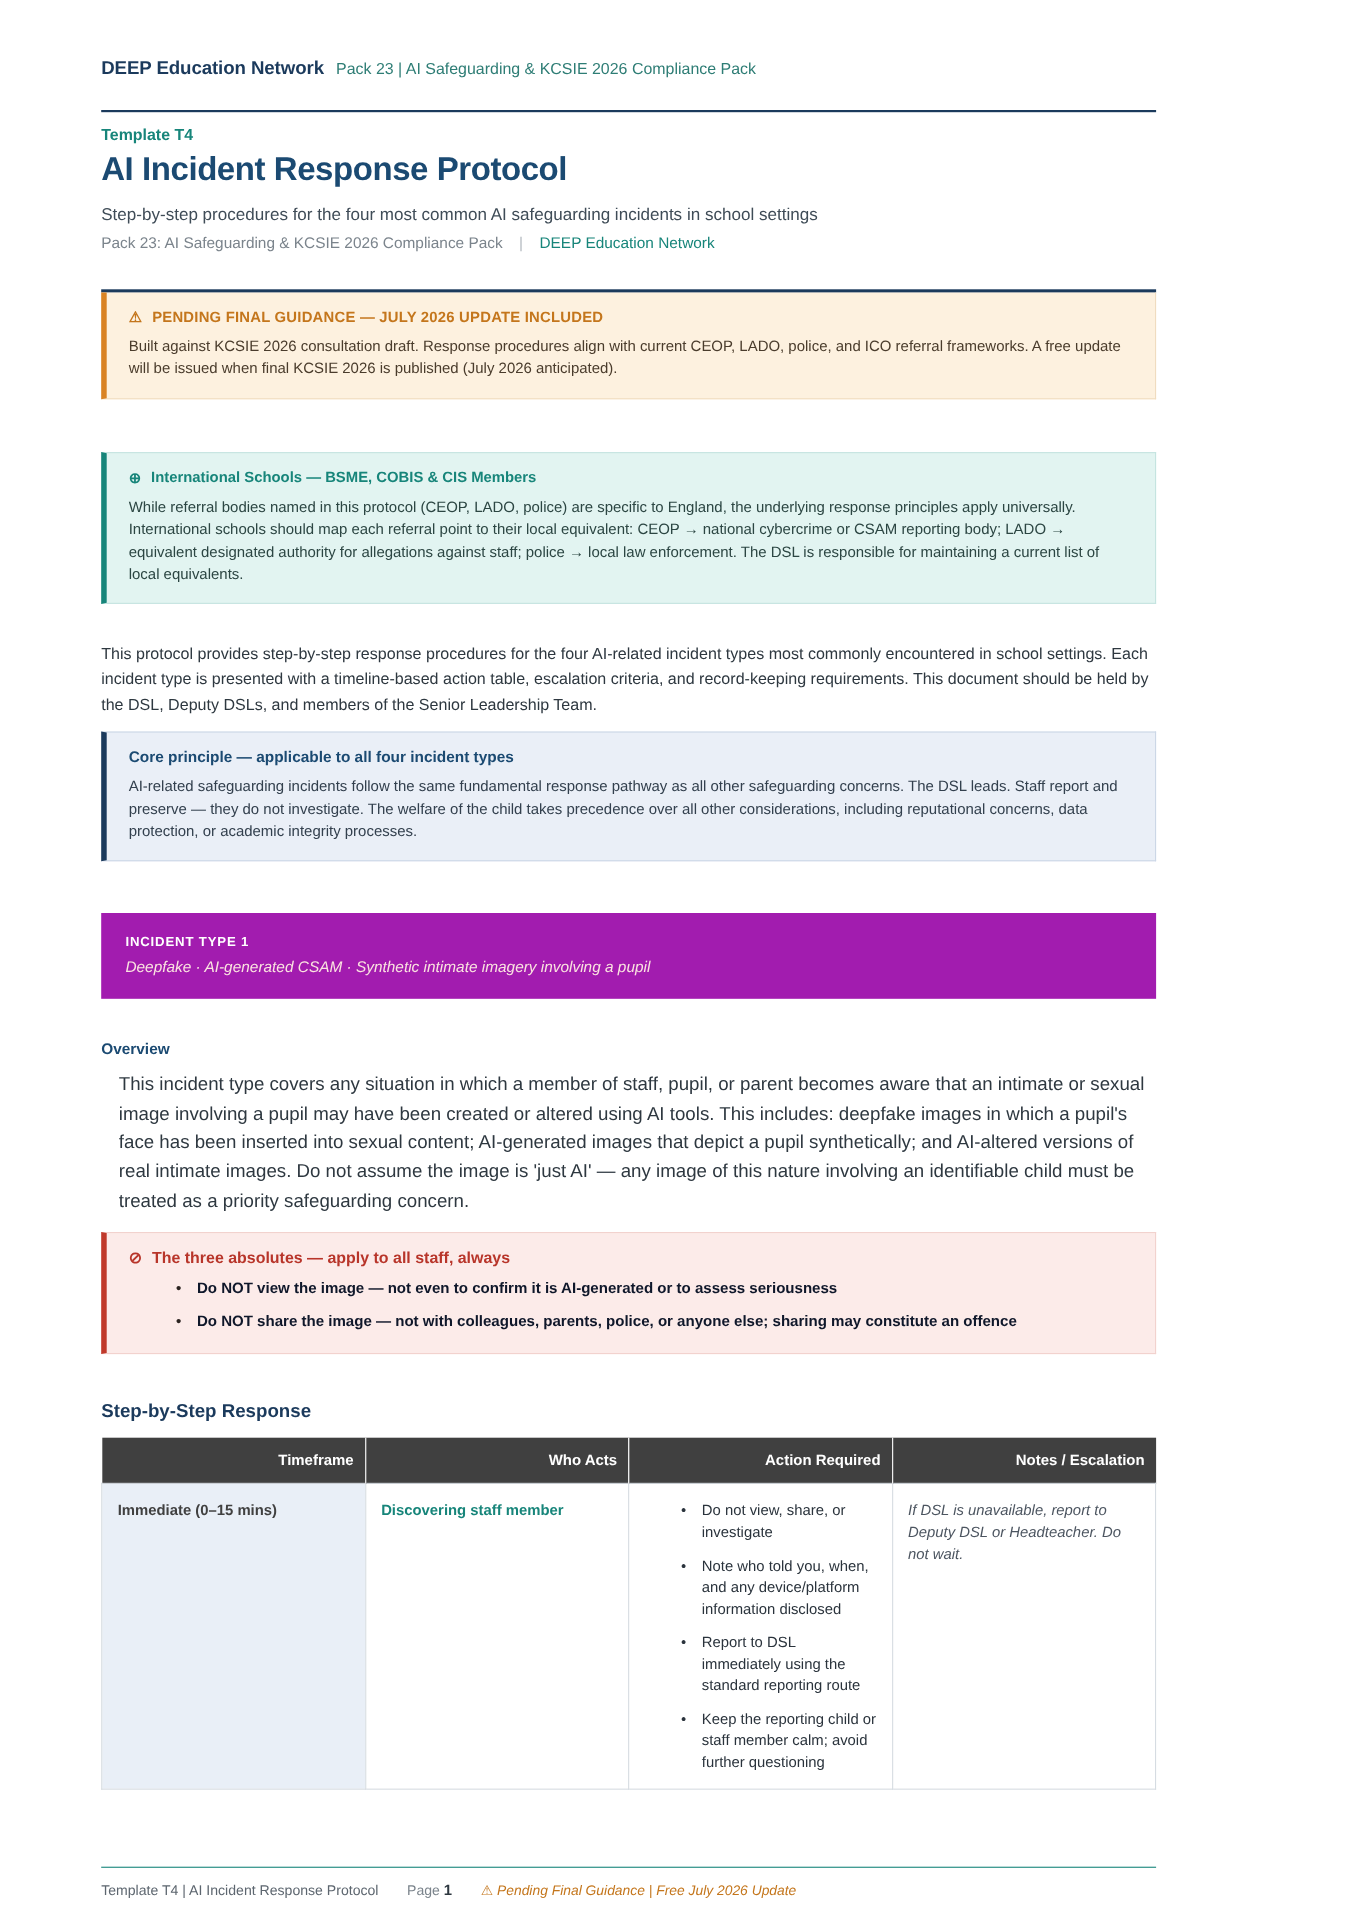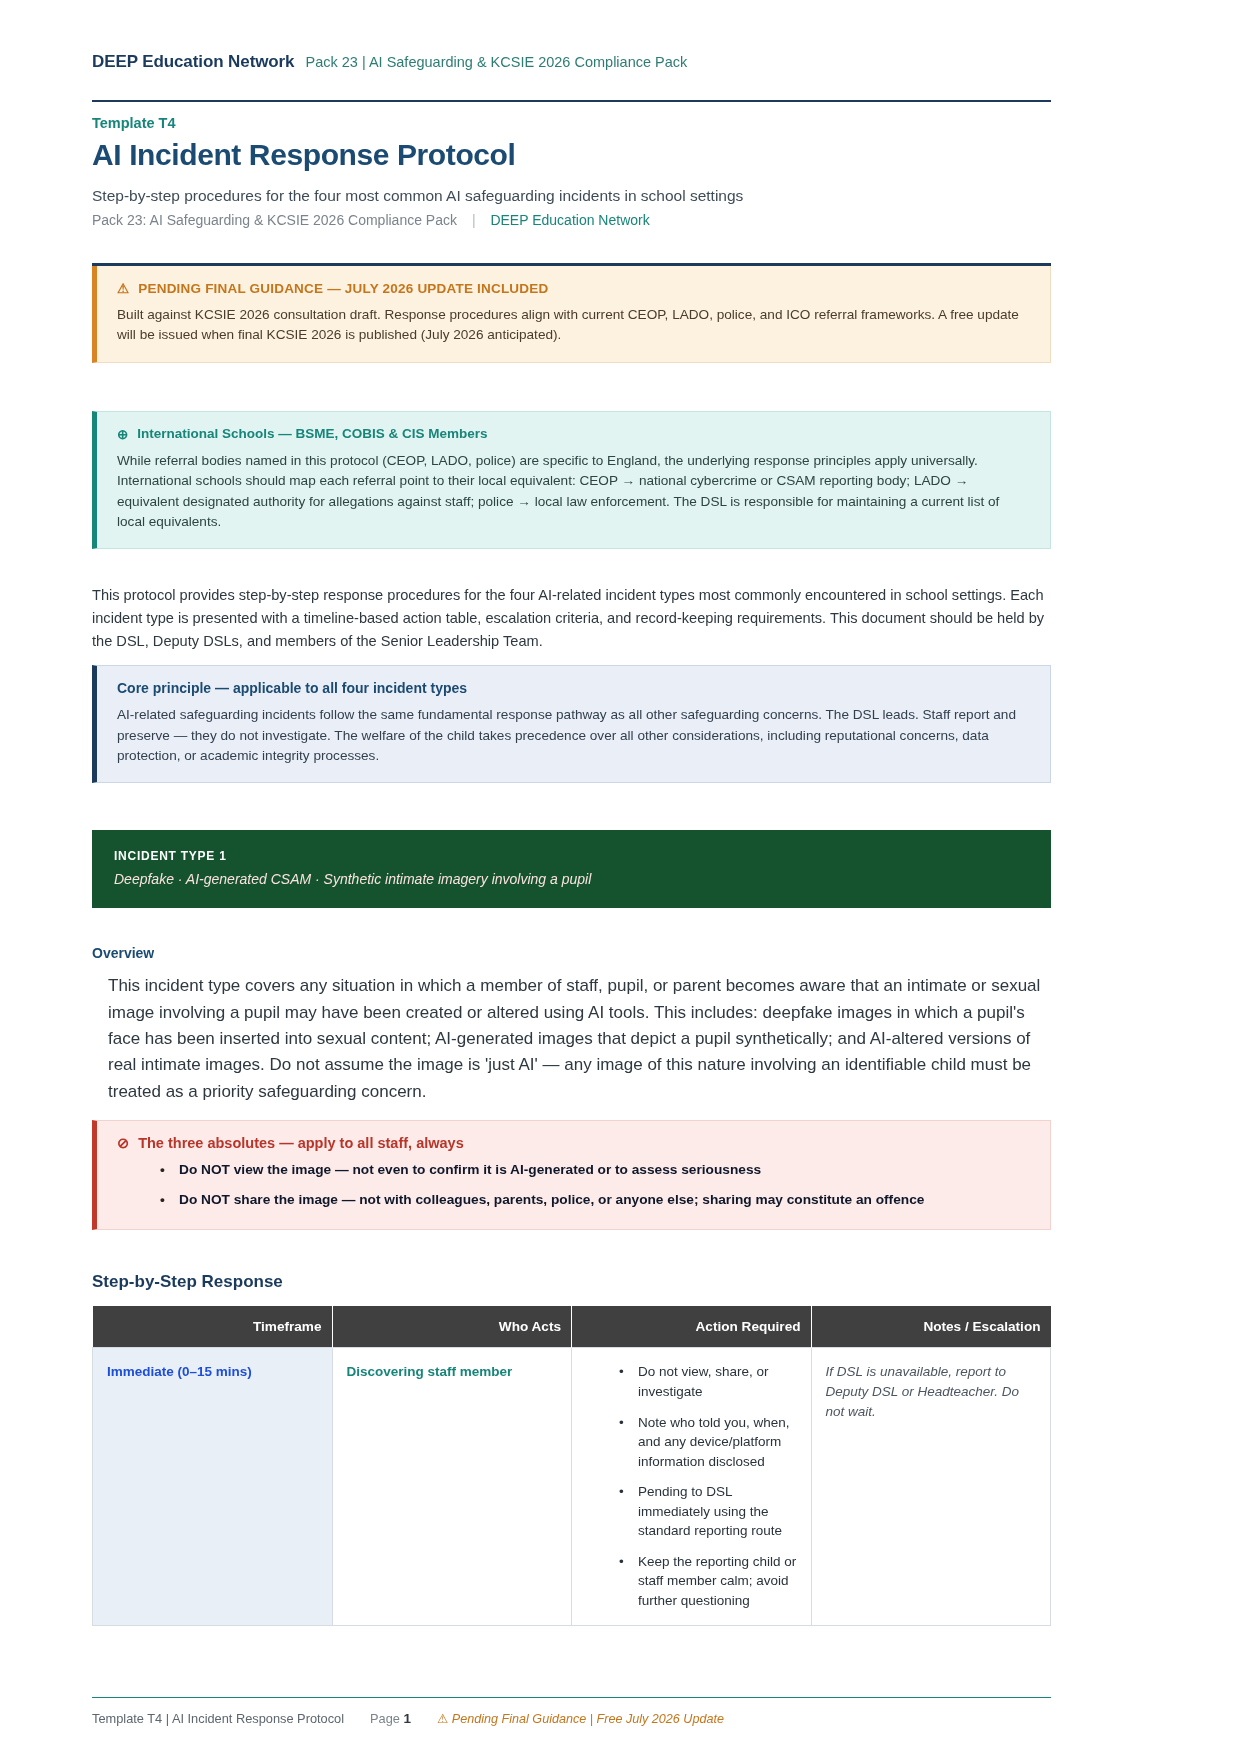--- a/index.html
+++ b/index.html
@@ -158,21 +158,21 @@
 
   .intro-para {
     font-size: 14.6px;
     line-height: 1.55;
     color: #2e3840;
     margin-top: 35px;
   }
 
   
   .incident-banner {
-    background: #14532d;
+    background: #a21caf;
     color: #ffffff;
     padding: 19px 22px 21px 22px;
     margin-top: 47px;
   }
   .incident-eyebrow {
     font-size: 12px;
     font-weight: bold;
     letter-spacing: 0.75px;
     margin-bottom: 8px;
   }
@@ -231,21 +231,21 @@
   table.response td {
     border: 1px solid #d6dce2;
     vertical-align: top;
     padding: 14px 14px;
     font-size: 13.5px;
     line-height: 1.45;
   }
   td.col-timeframe {
     background: #e9eff7;
     font-weight: bold;
-    color: #1d4ed8;
+    color: #404040;
     width: 148px;
   }
   td.col-who {
     color: #17857a;
     font-weight: bold;
     width: 228px;
   }
   td.col-action { width: 470px; padding-left: 10px; }
   td.col-notes {
     font-style: italic;
@@ -373,21 +373,21 @@
       </tr>
     </thead>
     <tbody>
       <tr>
         <td class="col-timeframe">Immediate (0–15 mins)</td>
         <td class="col-who">Discovering staff member</td>
         <td class="col-action">
           <ul class="action-list">
             <li>Do not view, share, or investigate</li>
             <li>Note who told you, when, and any device/platform information disclosed</li>
-            <li>Pending to DSL immediately using the standard reporting route</li>
+            <li>Report to DSL immediately using the standard reporting route</li>
             <li>Keep the reporting child or staff member calm; avoid further questioning</li>
           </ul>
         </td>
         <td class="col-notes">If DSL is unavailable, report to Deputy DSL or Headteacher. Do not wait.</td>
       </tr>
     </tbody>
   </table>
 
   <div class="footer">
     <span>Template T4 | AI Incident Response Protocol</span>

